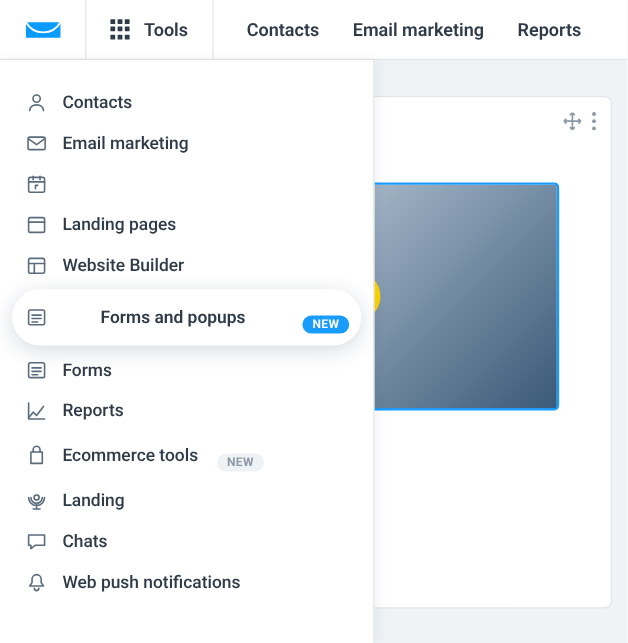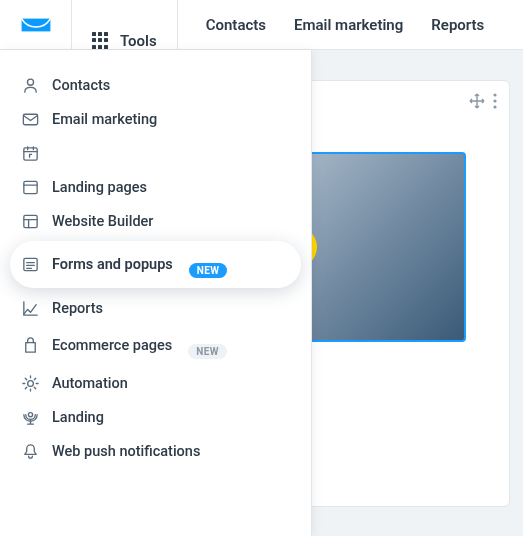--- a/index.html
+++ b/index.html
@@ -22,21 +22,21 @@
     width: 72px;
     height: 50px;
     display: flex;
     align-items: center;
     justify-content: center;
     border-right: 1px solid #e1e6eb;
   }
   .logo svg { width: 32px; height: 20px; }
   .tools-btn {
     display: flex;
-    align-items: flex-end;
+    align-items: center;
     gap: 10px;
     padding: 0 20px;
     height: 50px;
     border-right: 1px solid #e1e6eb;
     cursor: pointer;
   }
   .tools-btn .grid-icon { display: flex; flex-wrap: wrap; width: 18px; height: 18px; gap: 2px; }
   .tools-btn .grid-icon span { width: 4px; height: 4px; background: #2f3b48; border-radius: 0.5px; }
   .tools-btn .label { font-weight: 600; color: #2f3b48; font-size: 15px; }
   .topnav {
@@ -125,20 +125,21 @@
   }
   .menu-item .icon { width: 20px; height: 20px; color: #5a6b7c; display:inline-flex; align-items:center; justify-content:center;}
   .menu-item .icon svg { width: 19px; height: 19px; stroke:#5a6b7c; fill:none; stroke-width:1.4;}
   .menu-item.highlight {
     background: #fff;
     border-radius: 24px;
     margin: 3px 10px;
     padding: 10px 10px;
     box-shadow: 0 4px 18px rgba(30,50,80,0.18);
     font-weight: 600;
+    justify-content: space-between;
   }
   .badge {
     background: #1a9cff;
     color: #fff;
     font-size: 10px;
     font-weight: 700;
     letter-spacing: 0.4px;
     padding: 2px 8px;
     border-radius: 10px;
     margin-left: 4px;
@@ -266,55 +267,63 @@
           <rect x="3" y="3.5" width="14" height="13" rx="1.5"></rect>
           <path d="M6 8h8M6 11h8M6 14h5"></path>
         </svg>
       </span>
       <span>Forms and popups</span>
       <span class="badge">NEW</span>
     </div>
     <div class="menu-item">
       <span class="icon">
         <svg viewBox="0 0 20 20" stroke-linecap="round" stroke-linejoin="round">
+          <rect x="3" y="3.5" width="14" height="13" rx="1.5"></rect>
+          <path d="M6 8h8M6 11h8M6 14h5"></path>
+        </svg>
+      </span>
+      <span>Forms</span>
+    </div>
+    <div class="menu-item">
+      <span class="icon">
+        <svg viewBox="0 0 20 20" stroke-linecap="round" stroke-linejoin="round">
           <path d="M3 16l4-5 3 3 6-8"></path>
           <path d="M3 3v14h14"></path>
         </svg>
       </span>
       <span>Reports</span>
     </div>
     <div class="menu-item">
       <span class="icon">
         <svg viewBox="0 0 20 20" stroke-linecap="round" stroke-linejoin="round">
           <path d="M5 7h10v10H5z"></path>
           <path d="M7 7V5a3 3 0 016 0v2"></path>
         </svg>
       </span>
-      <span>Ecommerce pages</span>
+      <span>Ecommerce tools</span>
       <span class="badge ghost">NEW</span>
-    </div>
-    <div class="menu-item">
-      <span class="icon">
-        <svg viewBox="0 0 20 20" stroke-linecap="round" stroke-linejoin="round">
-          <circle cx="10" cy="10" r="3"></circle>
-          <path d="M10 2v2M10 16v2M2 10h2M16 10h2M4.5 4.5l1.5 1.5M14 14l1.5 1.5M15.5 4.5L14 6M6 14l-1.5 1.5"></path>
-        </svg>
-      </span>
-      <span>Automation</span>
     </div>
     <div class="menu-item">
       <span class="icon">
         <svg viewBox="0 0 20 20" stroke-linecap="round" stroke-linejoin="round">
           <circle cx="10" cy="7" r="2.2"></circle>
           <path d="M5 7a5 5 0 0010 0M3 7a7 7 0 0014 0M10 12v5M7 17h6"></path>
         </svg>
       </span>
       <span>Landing</span>
     </div>
     <div class="menu-item">
       <span class="icon">
         <svg viewBox="0 0 20 20" stroke-linecap="round" stroke-linejoin="round">
+          <path d="M3 4h14v9H9l-4 3v-3H3z"></path>
+        </svg>
+      </span>
+      <span>Chats</span>
+    </div>
+    <div class="menu-item">
+      <span class="icon">
+        <svg viewBox="0 0 20 20" stroke-linecap="round" stroke-linejoin="round">
           <path d="M10 3a4 4 0 00-4 4v3l-2 3h12l-2-3V7a4 4 0 00-4-4zM8 15a2 2 0 004 0"></path>
         </svg>
       </span>
       <span>Web push notifications</span>
     </div>
   </div>
 
 </body></html>

